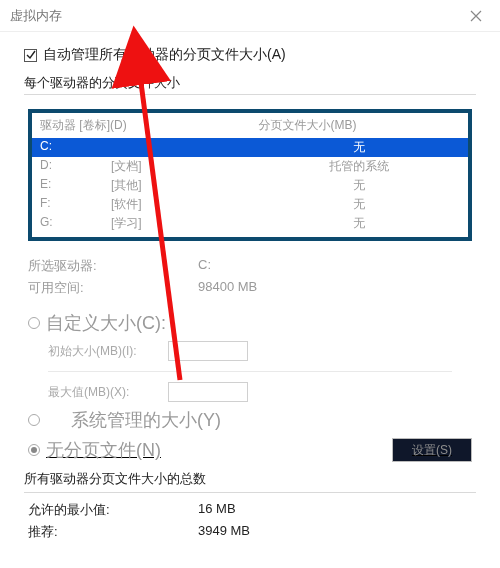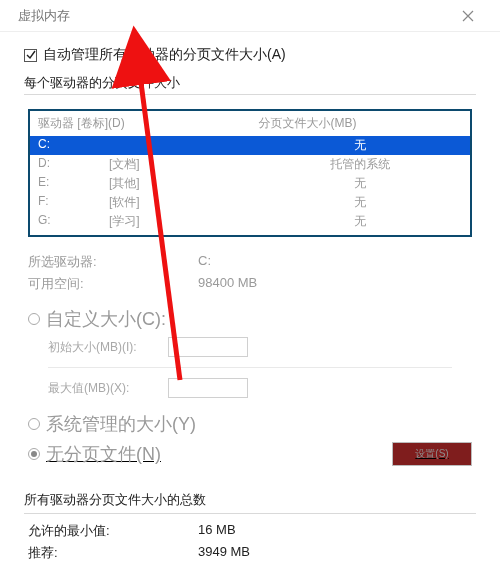--- a/index.html
+++ b/index.html
@@ -10,21 +10,21 @@
     background: #fff;
     width: 500px;
     height: 568px;
     overflow: hidden;
     position: relative;
   }
   .titlebar {
     height: 32px;
     display: flex;
     align-items: center;
-    padding: 0 18px;
+    padding: 0 10px;
     color: #777;
     font-size: 13px;
     border-bottom: 1px solid #eee;
   }
   .titlebar .close {
     margin-left: auto;
     width: 28px;
     height: 28px;
     display: flex;
     align-items: center;
@@ -59,21 +59,21 @@
   .group-label {
     font-size: 13px;
     color: #222;
     margin-bottom: 2px;
   }
   .group-line {
     border-top: 1px solid #d9d9d9;
     margin-bottom: 6px;
   }
   .drive-box {
-    border: 2px solid #0c4a6e;
+    border: 4px solid #0c4a6e;
     margin: 14px 4px;
   }
   .drive-header {
     display: flex;
     color: #9a9a9a;
     font-size: 12px;
     padding: 4px 8px 4px 8px;
   }
   .drive-header .col-drv { width: 52%; }
   .drive-header .col-sz { width: 48%; text-align: left; }
@@ -149,29 +149,29 @@
     display: flex;
     align-items: center;
     padding: 2px 4px 8px 4px;
     text-decoration: underline;
   }
   .set-btn {
     margin-left: auto;
     width: 80px;
     height: 24px;
     border: 1px solid #bcbcbc;
-    background: #7f1d1d;
+    background: #0f172a;
     color: #8f8f8f;
-    font-size: 10px;
+    font-size: 12px;
     display: inline-flex;
     align-items: center;
     justify-content: center;
   }
   .total-group {
-    margin: 17px 6px 0 6px;
+    margin: 0 6px 0 6px;
   }
   .total-label {
     font-size: 13px;
     color: #222;
   }
   .total-line {
     border-top: 1px solid #d9d9d9;
     margin: 4px 0 6px 0;
   }
   .total-row {
@@ -269,21 +269,21 @@
     <div class="size-row">
       <span class="size-label">初始大小(MB)(I):</span>
       <div class="size-input"></div>
     </div>
     <div class="spacer-line"></div>
     <div class="size-row">
       <span class="size-label">最大值(MB)(X):</span>
       <div class="size-input"></div>
     </div>
 
-    <div class="radio-row" style="margin-top:8px;">
+    <div class="radio-row" style="gap:25px;">
       <span class="radio"></span>
       <span>系统管理的大小(Y)</span>
     </div>
 
     <div class="set-row">
       <div class="radio-row" style="padding:0;">
         <span class="radio">
             <span class="dot"></span>
           </span>
         <span>无分页文件(N)</span>

